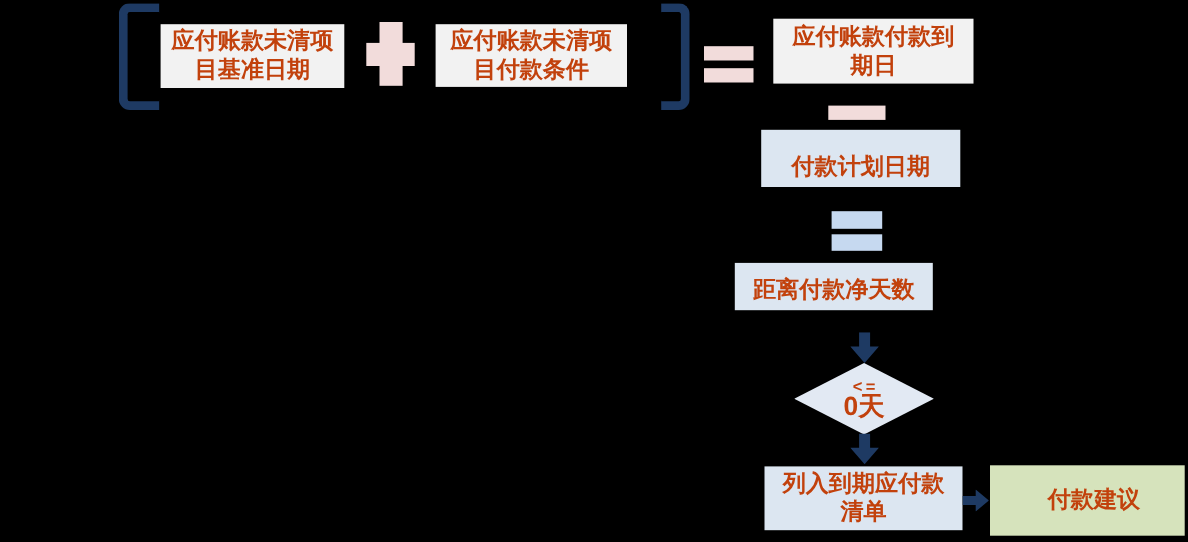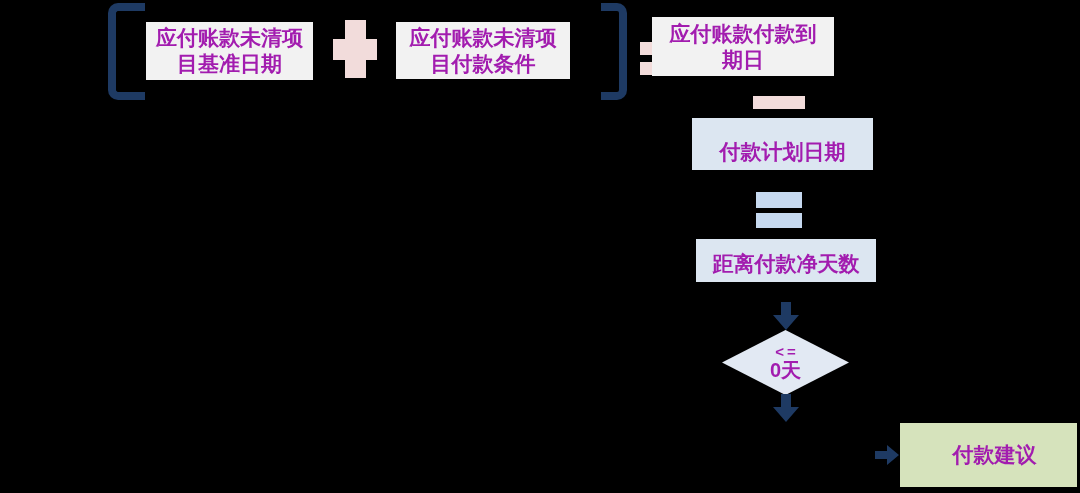--- a/index.html
+++ b/index.html
@@ -4,43 +4,43 @@
 <style>
   html, body { margin: 0; padding: 0; background: #000; }
   .stage {
     position: relative;
     width: 1080px;
     height: 493px;
     background: #000000;
     overflow: hidden;
     font-family: "Liberation Sans", "DejaVu Sans", sans-serif;
     font-weight: bold;
-    color: #a21caf;
+    color: #c2410c;
   }
   .box {
     position: absolute;
     display: flex;
     align-items: center;
     justify-content: center;
     text-align: center;
     font-size: 21px;
     line-height: 1.22;
     white-space: pre-line;
     box-sizing: border-box;
   }
   .gray  { background: #f2f2f2; }
   .blue  { background: #dce6f1; }
   .green { background: #d6e3bc; padding-left: 12px; }
   .single { align-items: flex-end; padding-bottom: 5px; }
 
   #box-base-date { left: 146px; top: 22px;  width: 167px; height: 58px; }
   #box-terms     { left: 396px; top: 22px;  width: 174px; height: 57px; }
-  #box-due       { left: 652px; top: 17px;  width: 182px; height: 59px; }
+  #box-due       { left: 703px; top: 17px;  width: 182px; height: 59px; }
   #box-plan      { left: 692px; top: 118px; width: 181px; height: 52px; }
-  #box-netdays   { left: 696px; top: 239px; width: 180px; height: 43px; }
+  #box-netdays   { left: 668px; top: 239px; width: 180px; height: 43px; }
   #box-duelist   { left: 695px; top: 424px; width: 180px; height: 58px; }
   #box-proposal  { left: 900px; top: 423px; width: 177px; height: 64px; }
 
   .bracket {
     position: absolute;
     top: 3px;
     height: 97px;
     border: 8px solid #1e3a63;
     box-sizing: border-box;
   }
@@ -74,21 +74,21 @@
     position: absolute;
     left: 722px; top: 330px; width: 127px; height: 65px;
     background: #e2e9f3;
     clip-path: polygon(50% 0, 100% 50%, 50% 100%, 0 50%);
     display: flex;
     flex-direction: column;
     align-items: center;
     justify-content: center;
   }
   #diamond .dop { font-size: 15px; line-height: 15px; letter-spacing: 3px; text-indent: 3px; }
-  #diamond .dval { font-size: 20px; line-height: 22px; }
+  #diamond .dval { font-size: 24px; line-height: 22px; }
 </style>
 </head>
 <body>
 
 <div class="stage">
 
   <div id="bracket-left" class="bracket"></div>
 
   <div id="box-base-date" class="box gray">应付账款未清项
 目基准日期</div>
@@ -132,20 +132,22 @@
     <span class="dop">&lt;=</span>
     <span class="dval">0天</span>
   </div>
 
   <div id="arrow-2" class="arrow">
     <svg width="26" height="28" viewBox="0 0 26 28">
         <path d="M8 0 h10 v13 h8 L13 28 L0 13 h8 Z"></path>
       </svg>
   </div>
 
+  <div id="box-duelist" class="box blue">列入到期应付款
+清单</div>
 
   <div id="arrow-3" class="arrow">
     <svg width="24" height="20" viewBox="0 0 24 20">
         <path d="M0 6 h12 v-6 L24 10 L12 20 v-6 H0 Z"></path>
       </svg>
   </div>
 
   <div id="box-proposal" class="box green">付款建议</div>
 
 </div>

